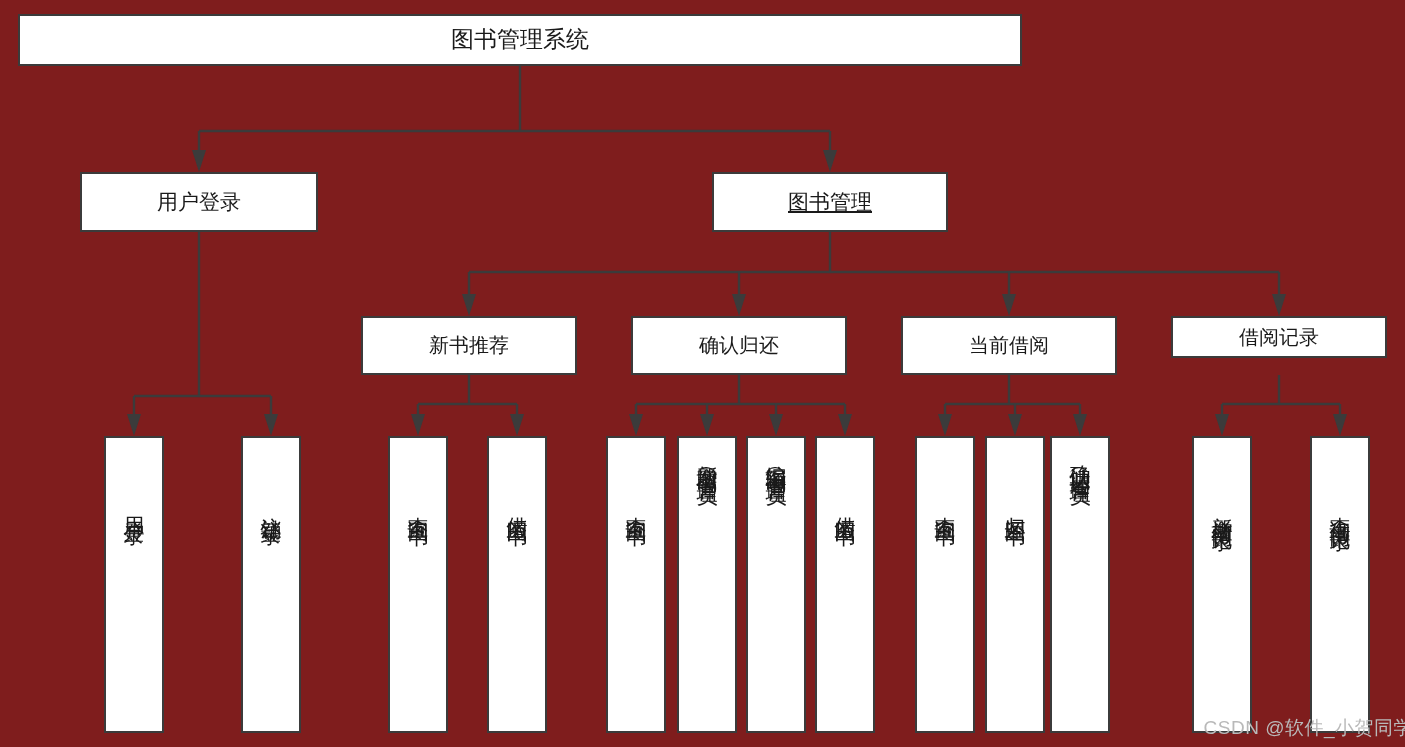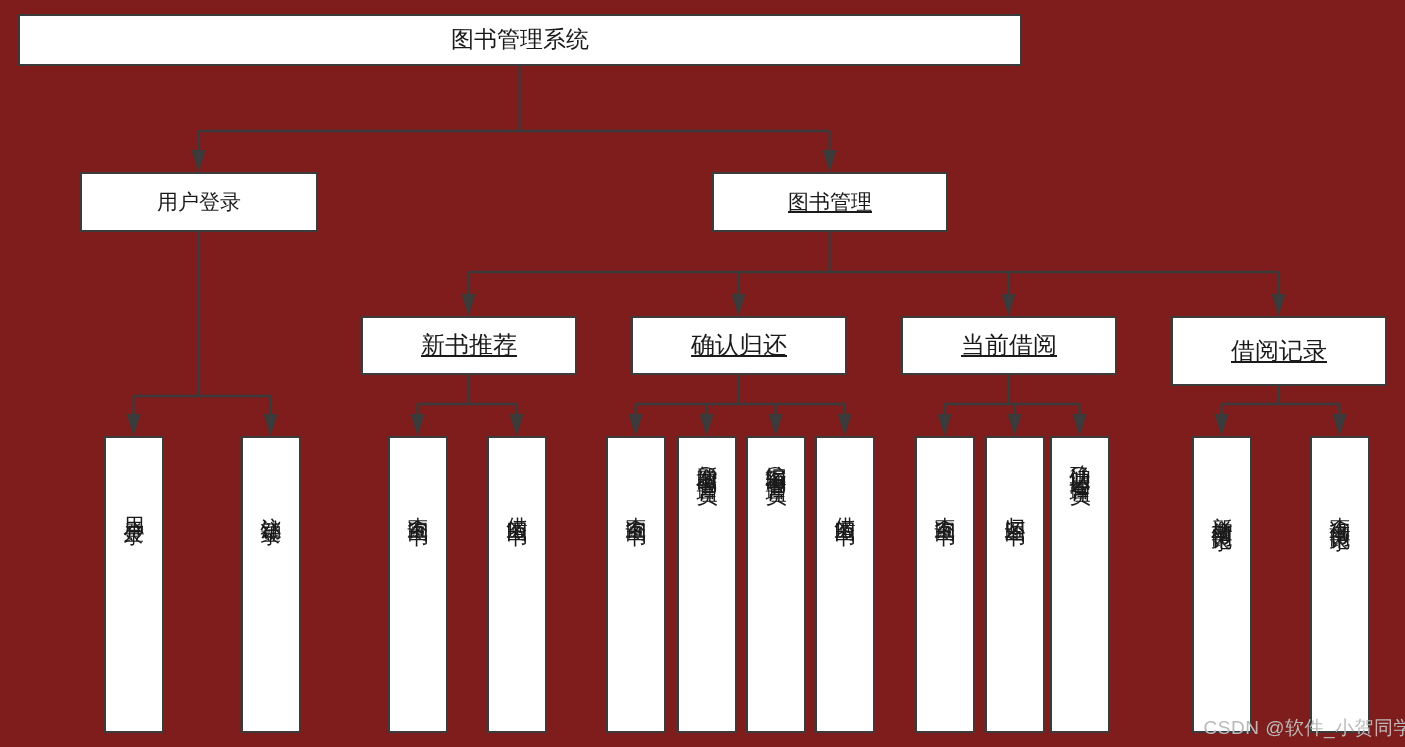--- a/index.html
+++ b/index.html
@@ -42,22 +42,21 @@
     text-align: center;
     white-space: pre-line;
   }
   .node-root {
     font-size: 23px;
   }
   .node-l2 {
     font-size: 21px;
   }
   .node-l3 {
-    font-size: 24px;
-    text-decoration: underline;
+    font-size: 20px;
   }
   .node-leaf {
     font-size: 21px;
     align-items: flex-start;
     padding-top: 6px;
   }
   .node-leaf .label {
     writing-mode: vertical-rl;
     text-orientation: upright;
     letter-spacing: 3px;
@@ -154,21 +153,21 @@
       </div>
       <div class="node node-l3" style="left: 361px; top: 316px; width: 216px; height: 59px;">
         <span class="label">新书推荐</span>
       </div>
       <div class="node node-l3" style="left: 631px; top: 316px; width: 216px; height: 59px;">
         <span class="label">确认归还</span>
       </div>
       <div class="node node-l3" style="left: 901px; top: 316px; width: 216px; height: 59px;">
         <span class="label">当前借阅</span>
       </div>
-      <div class="node node-l3" style="left: 1171px; top: 316px; width: 216px; height: 70px;">
+      <div class="node node-l3" style="left: 1171px; top: 316px; width: 216px; height: 42px;">
         <span class="label">借阅记录</span>
       </div>
       <div class="node node-leaf leaf-mid" style="left: 104px; top: 436px; width: 60px; height: 297px;">
         <span class="label">用户登录</span>
       </div>
       <div class="node node-leaf leaf-mid" style="left: 241px; top: 436px; width: 60px; height: 297px;">
         <span class="label">注销登录</span>
       </div>
       <div class="node node-leaf leaf-mid" style="left: 388px; top: 436px; width: 60px; height: 297px;">
         <span class="label">查询图书</span>

